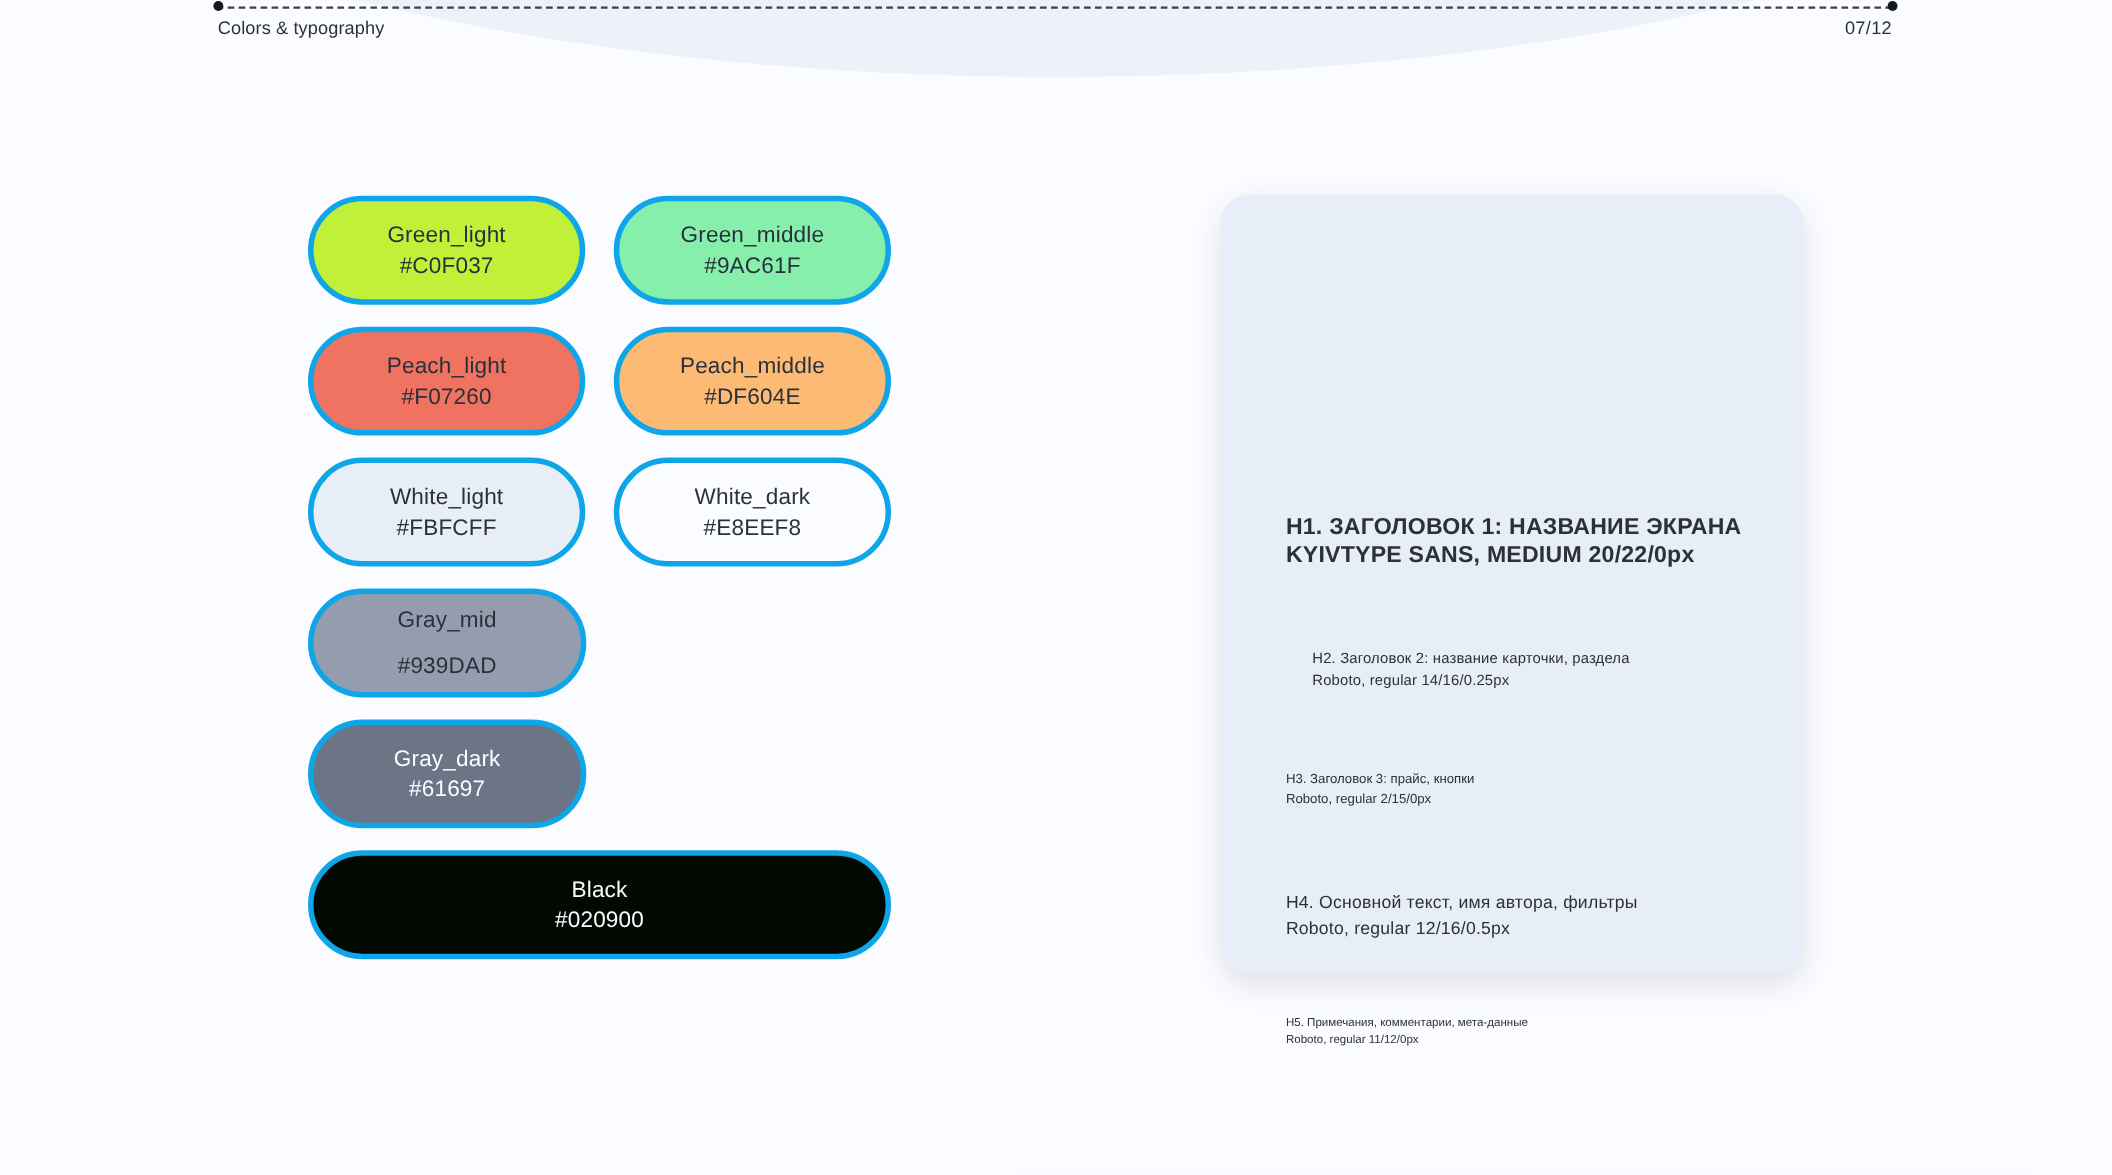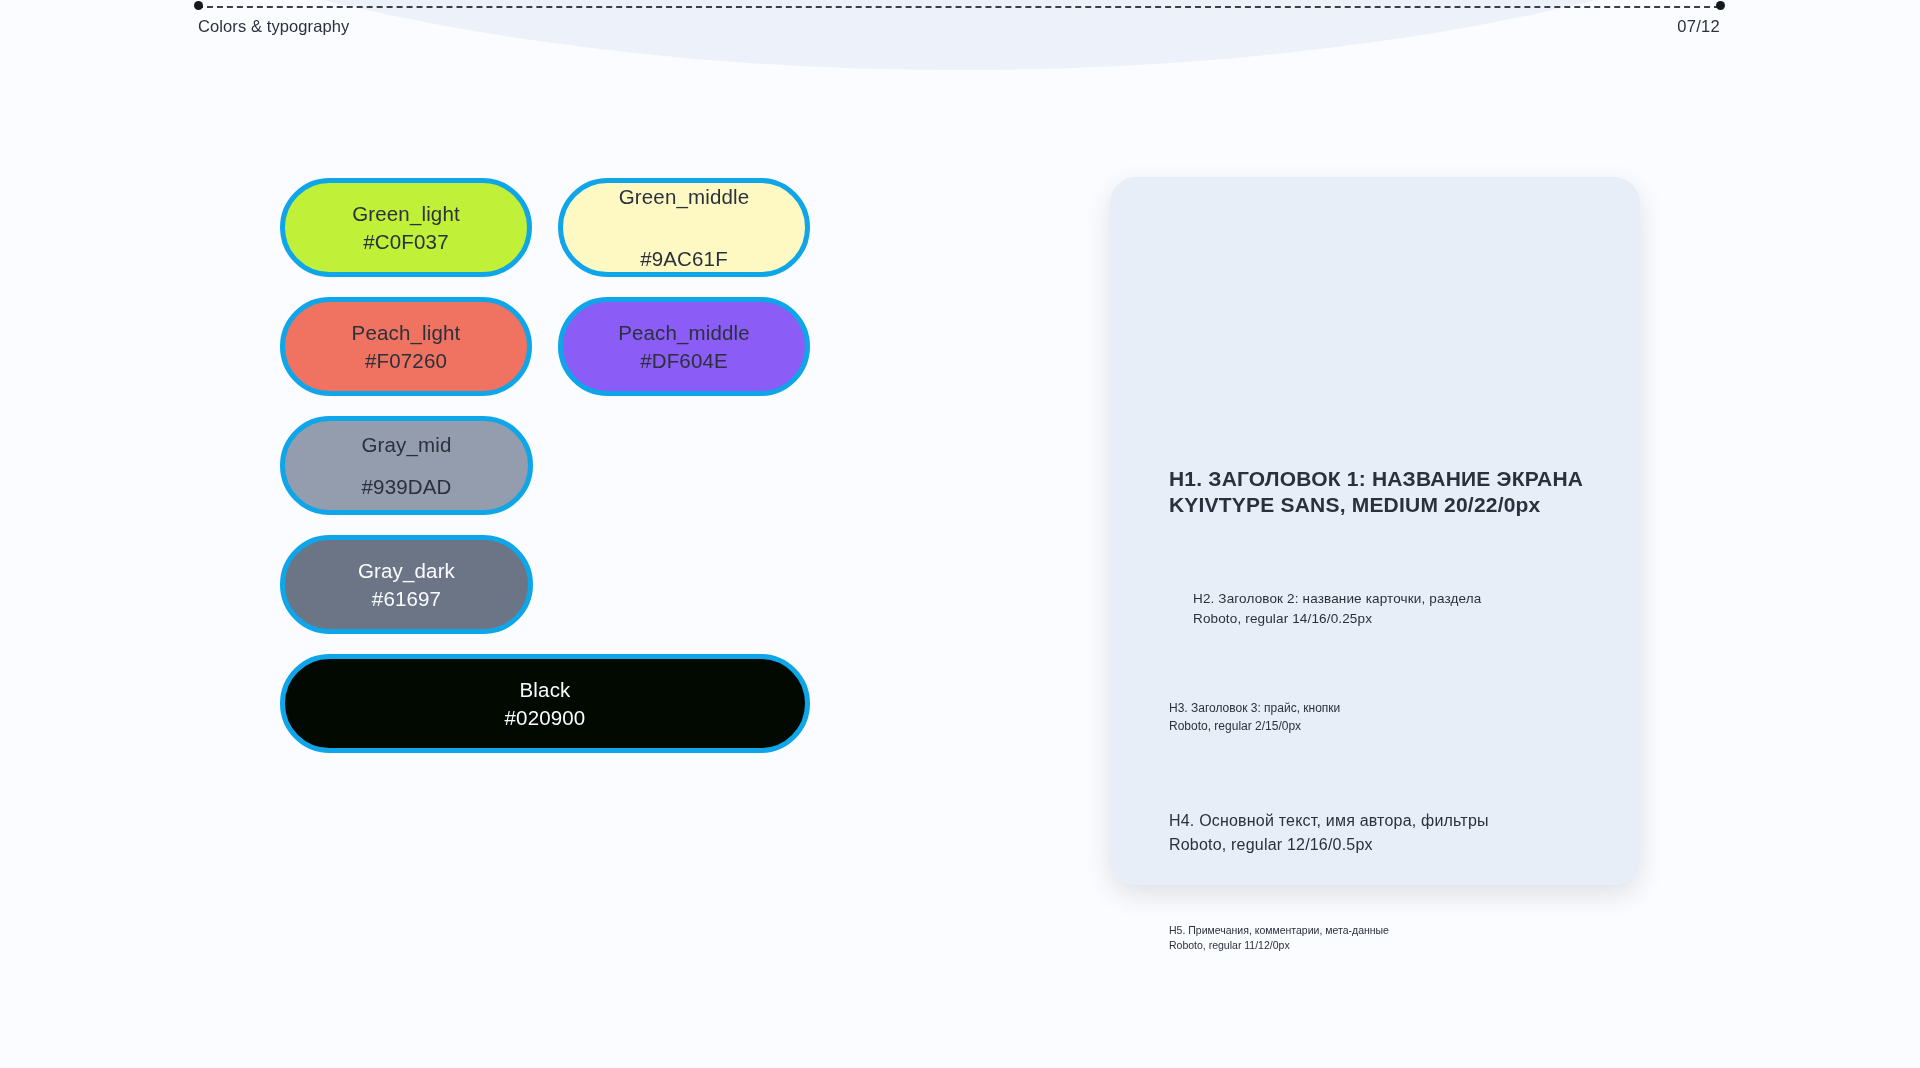--- a/index.html
+++ b/index.html
@@ -183,33 +183,43 @@
 
 <div class="slide-label">Colors &amp; typography</div>
 <div class="slide-page">07/12</div>
 
 <div class="palette">
     <div class="palette-row">
       <div class="swatch" style="background: rgb(192, 240, 55); color: rgb(43, 49, 60);">
         <span class="swatch-name">Green_light</span>
         <span class="swatch-hex">#C0F037</span>
       </div>
-      <div class="swatch" style="background: #fef9c3; color: rgb(43, 49, 60); justify-content: space-between;">
+      <div class="swatch" style="background: #86efac; color: rgb(43, 49, 60);">
         <span class="swatch-name">Green_middle</span>
         <span class="swatch-hex">#9AC61F</span>
       </div>
     </div>
     <div class="palette-row">
       <div class="swatch" style="background: rgb(240, 114, 96); color: rgb(43, 49, 60);">
         <span class="swatch-name">Peach_light</span>
         <span class="swatch-hex">#F07260</span>
       </div>
-      <div class="swatch" style="background: #8b5cf6; color: rgb(43, 49, 60);">
+      <div class="swatch" style="background: #fdba74; color: rgb(43, 49, 60);">
         <span class="swatch-name">Peach_middle</span>
         <span class="swatch-hex">#DF604E</span>
+      </div>
+    </div>
+    <div class="palette-row">
+      <div class="swatch" style="background: rgb(232, 238, 248); color: rgb(43, 49, 60);">
+        <span class="swatch-name">White_light</span>
+        <span class="swatch-hex">#FBFCFF</span>
+      </div>
+      <div class="swatch" style="background: rgb(251, 252, 255); color: rgb(43, 49, 60);">
+        <span class="swatch-name">White_dark</span>
+        <span class="swatch-hex">#E8EEF8</span>
       </div>
     </div>
     <div class="palette-row">
       <div class="swatch" style="background: rgb(147, 157, 173); color: rgb(43, 49, 60); gap: 15px;">
         <span class="swatch-name">Gray_mid</span>
         <span class="swatch-hex">#939DAD</span>
       </div>
     </div>
     <div class="palette-row">
       <div class="swatch" style="background: rgb(107, 117, 134); color: rgb(251, 252, 255);">

